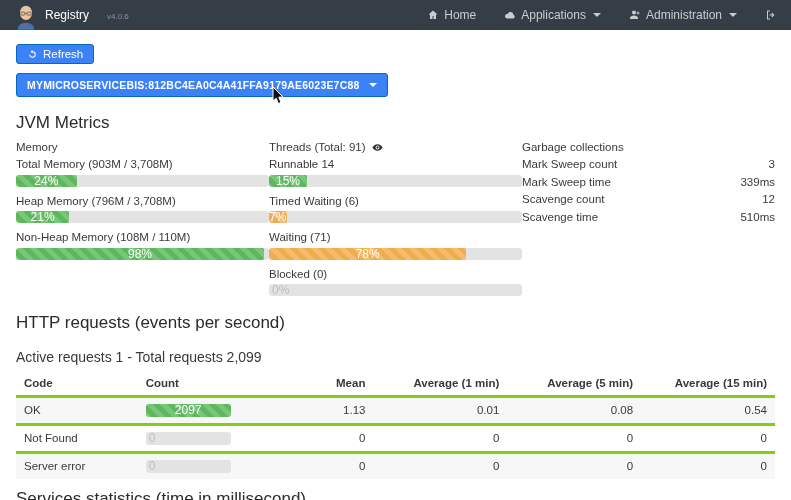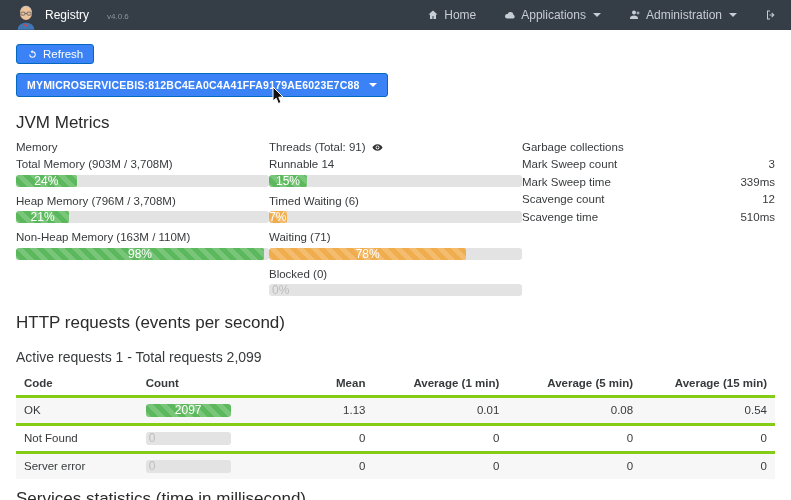--- a/index.html
+++ b/index.html
@@ -134,21 +134,21 @@
     <div>
       <div class="metric-label">Memory</div>
       <div class="metric-label">Total Memory (903M / 3,708M)</div>
       <div class="progress">
         <div class="bar-fill bar-green" style="width: 24%;"><span>24%</span></div>
       </div>
       <div class="metric-label">Heap Memory (796M / 3,708M)</div>
       <div class="progress">
         <div class="bar-fill bar-green" style="width: 21%;"><span>21%</span></div>
       </div>
-      <div class="metric-label">Non-Heap Memory (163M / 110M)</div>
+      <div class="metric-label">Non-Heap Memory (108M / 110M)</div>
       <div class="progress">
         <div class="bar-fill bar-green" style="width: 98%;"><span>98%</span></div>
       </div>
     </div>
 
     <div>
       <div class="metric-label threads-heading">
         <span>Threads (Total: 91)</span>
         <span class="eye-icon">
           <svg viewBox="0 0 24 24">

